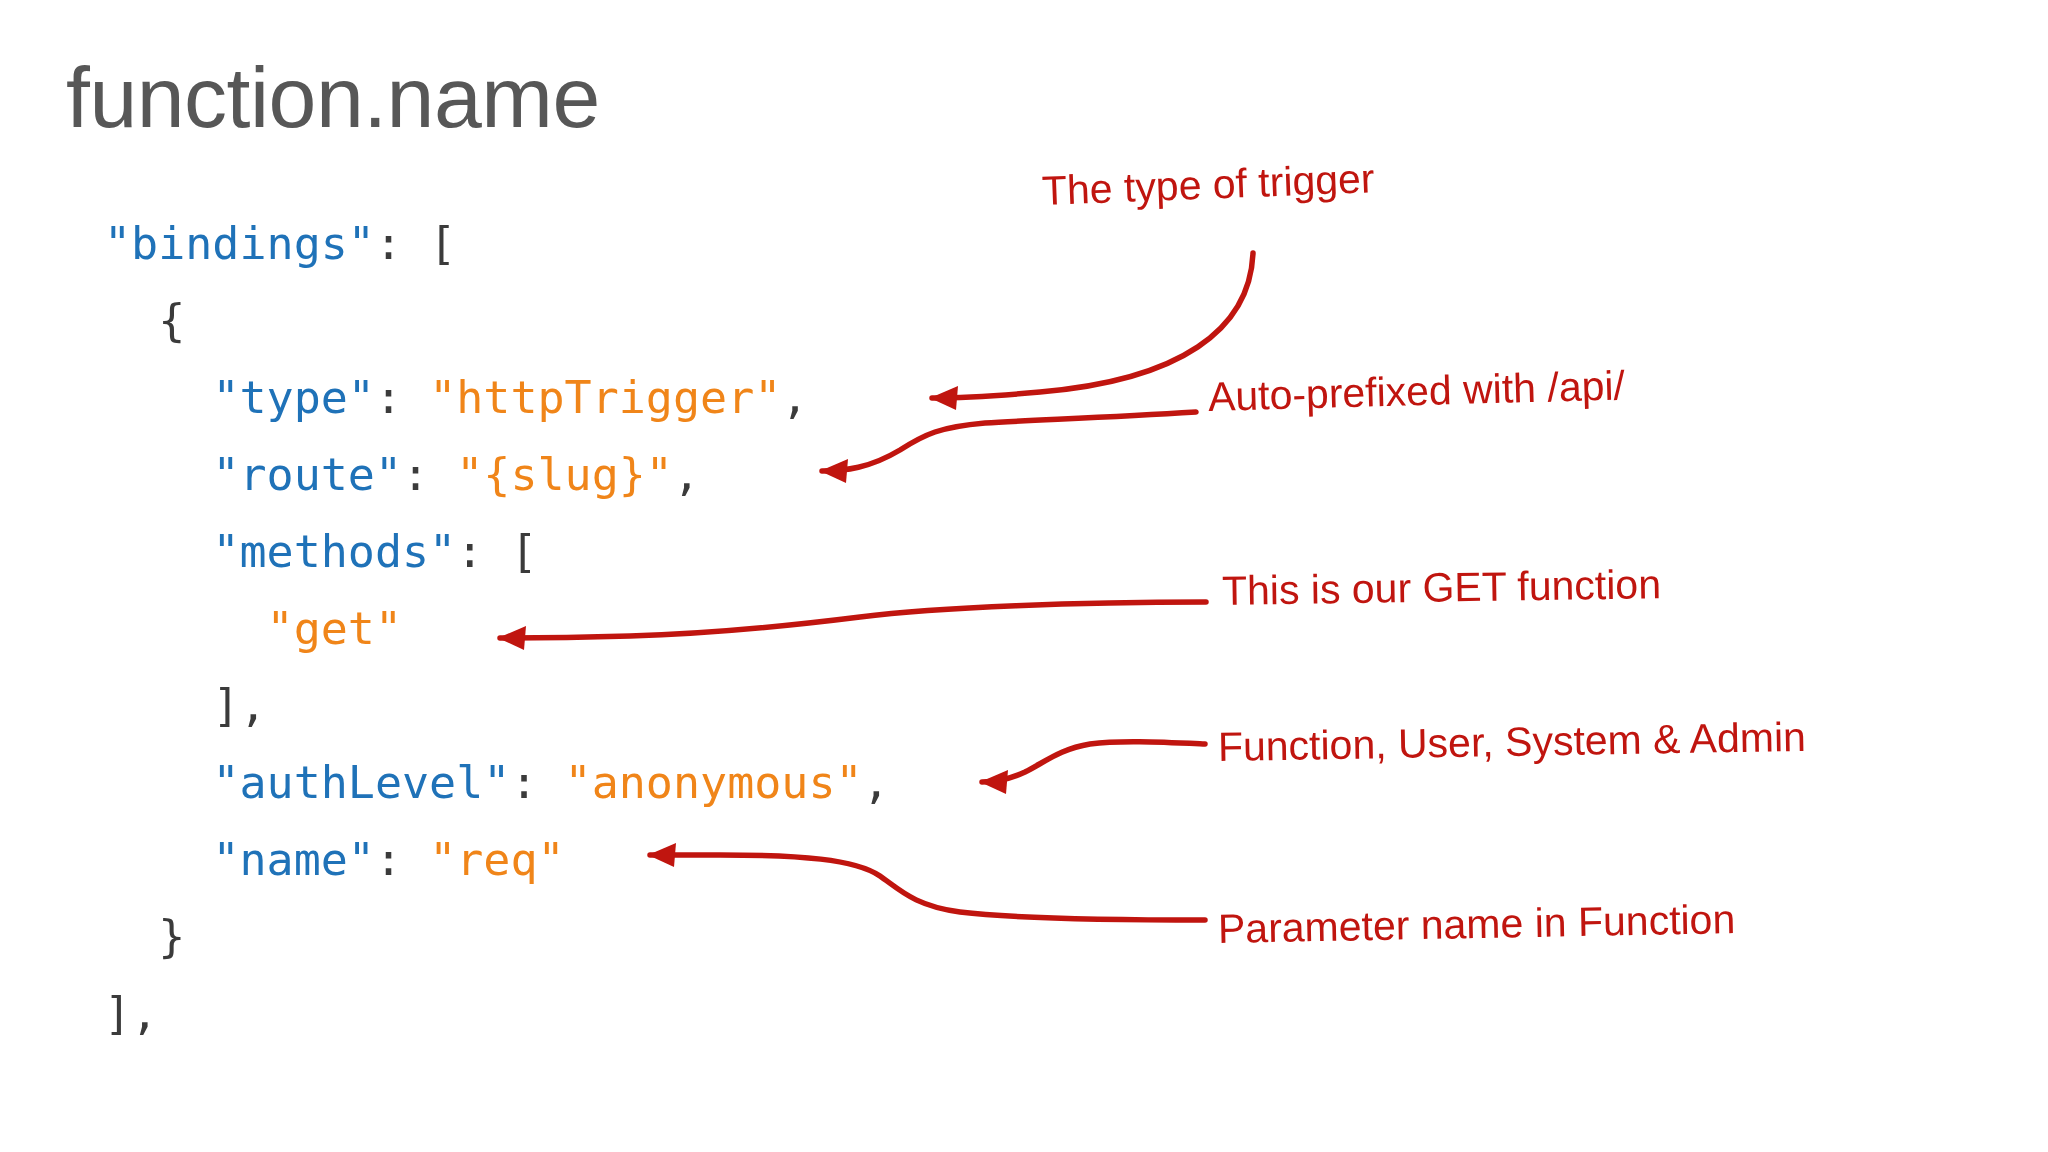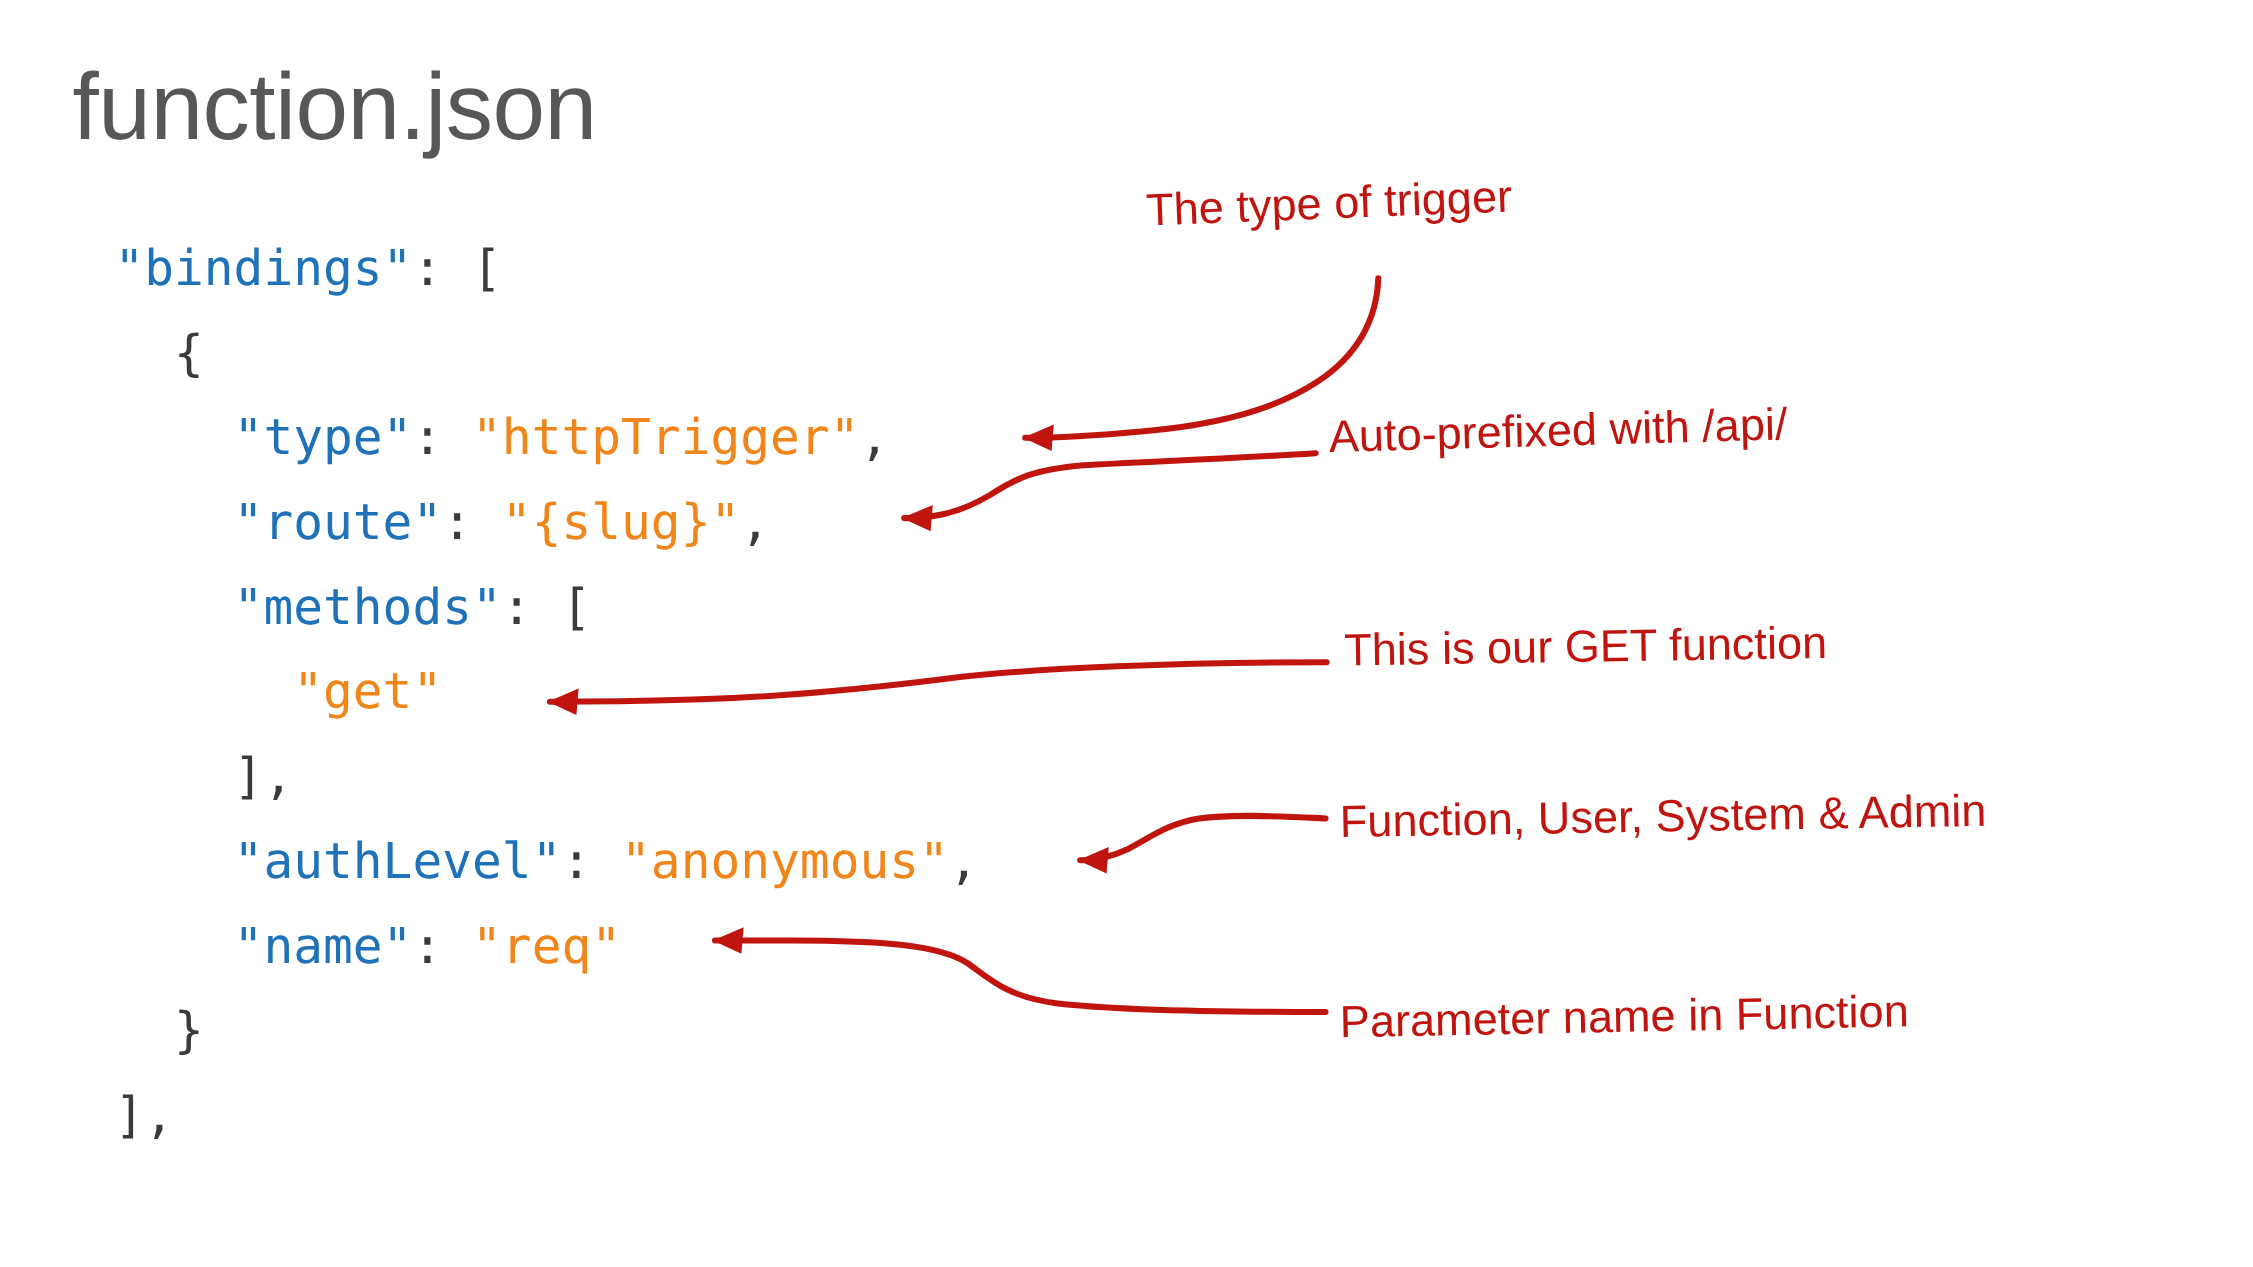--- a/index.html
+++ b/index.html
@@ -75,21 +75,21 @@
     stroke-width: 5.5;
     stroke-linecap: round;
   }
   .arrow-head { fill: #c0150f; }
 </style>
 </head>
 <body>
 
 <div id="slide">
 
-  <div id="slide-title">function.json</div>
+  <div id="slide-title">function.name</div>
 
   <div id="code-block"><div class="code-line"><span class="tok-key">"bindings"</span><span class="tok-punc">: </span><span class="tok-punc">[</span></div><div class="code-line"><span>  </span><span class="tok-punc">{</span></div><div class="code-line"><span>    </span><span class="tok-key">"type"</span><span class="tok-punc">: </span><span class="tok-str">"httpTrigger"</span><span class="tok-punc">,</span></div><div class="code-line"><span>    </span><span class="tok-key">"route"</span><span class="tok-punc">: </span><span class="tok-str">"{slug}"</span><span class="tok-punc">,</span></div><div class="code-line"><span>    </span><span class="tok-key">"methods"</span><span class="tok-punc">: </span><span class="tok-punc">[</span></div><div class="code-line"><span>      </span><span class="tok-str">"get"</span></div><div class="code-line"><span>    </span><span class="tok-punc">],</span></div><div class="code-line"><span>    </span><span class="tok-key">"authLevel"</span><span class="tok-punc">: </span><span class="tok-str">"anonymous"</span><span class="tok-punc">,</span></div><div class="code-line"><span>    </span><span class="tok-key">"name"</span><span class="tok-punc">: </span><span class="tok-str">"req"</span></div><div class="code-line"><span>  </span><span class="tok-punc">}</span></div><div class="code-line"><span class="tok-punc">],</span></div></div>
 
   <div class="annot" id="annot-0">The type of trigger</div>
   <div class="annot" id="annot-1">Auto-prefixed with /api/</div>
   <div class="annot" id="annot-2">This is our GET function</div>
   <div class="annot" id="annot-3">Function, User, System &amp; Admin</div>
   <div class="annot" id="annot-4">Parameter name in Function</div>
 
   <svg id="arrow-layer" viewBox="0 0 2048 1152">

